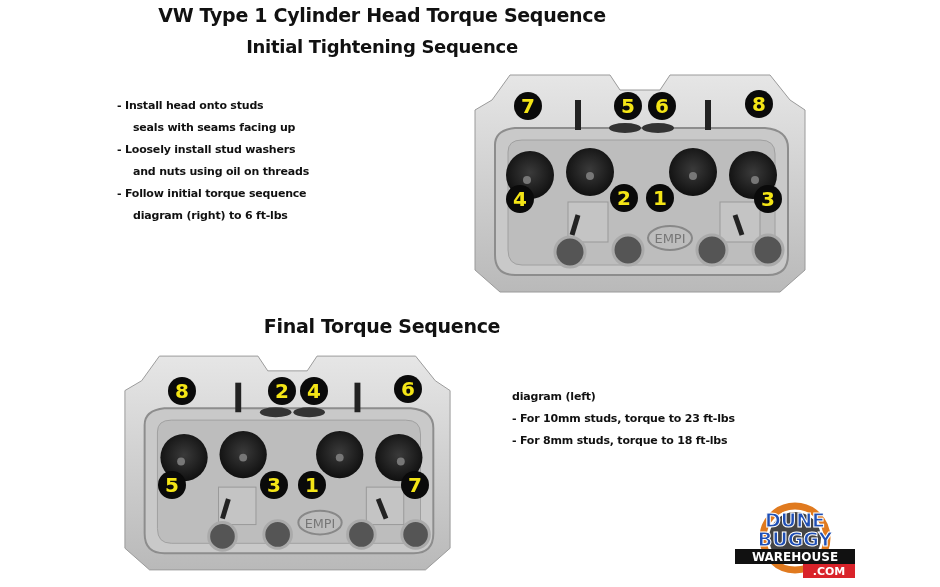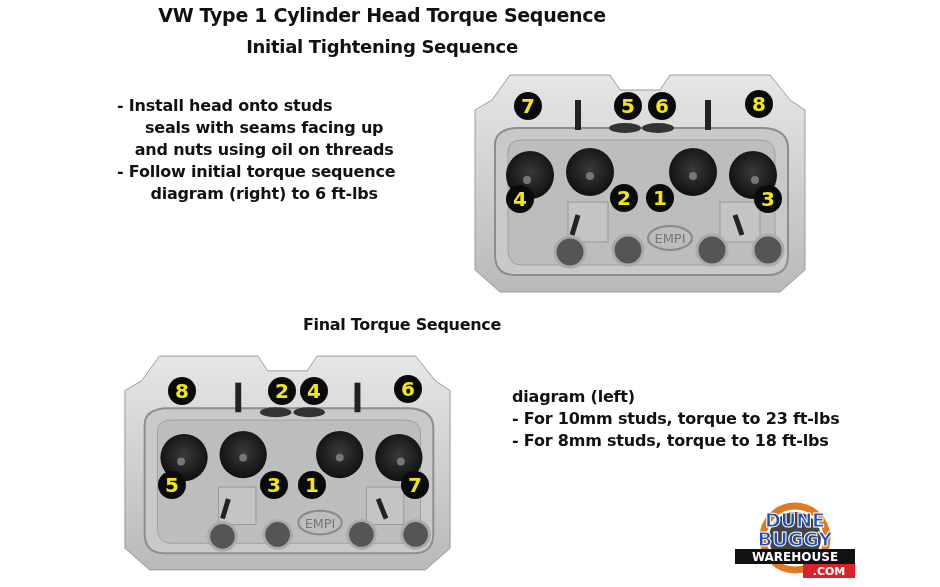--- a/index.html
+++ b/index.html
@@ -2,25 +2,25 @@
 <html><head>
 <meta charset="utf-8">
 <style>
   * { box-sizing: border-box; margin: 0; padding: 0; }
   html, body { width: 940px; height: 587px; background: #ffffff; overflow: hidden; }
   body { position: relative; font-family: "DejaVu Sans", sans-serif; color: #111; }
 
   .title { position: absolute; left: 0; width: 764px; text-align: center; font-weight: bold; letter-spacing: -0.3px; }
   #main-title { top: 4px; font-size: 19px; }
   #sec1-title { top: 36px; font-size: 18px; }
-  #sec2-title { top: 315px; font-size: 16px; margin-left: 20px; }
+  #sec2-title { top: 315px; font-size: 19px; }
 
-  .steps { position: absolute; font-size: 16px; font-weight: bold; line-height: 22px; letter-spacing: -0.2px; }
+  .steps { position: absolute; font-size: 11px; font-weight: bold; line-height: 22px; letter-spacing: -0.2px; }
   .steps .line { white-space: nowrap; }
-  .steps .ind { padding-left: 16px; text-align: center; }
+  .steps .ind { padding-left: 16px; }
   #steps1 { left: 117px; top: 95px; }
   #steps2 { left: 512px; top: 386px; }
 
   .head { position: absolute; }
   #head1 { left: 470px; top: 70px; width: 340px; height: 225px; }
   #head2 { left: 120px; top: 348px; width: 335px; height: 228px; }
 
   .badge {
     position: absolute; width: 28px; height: 28px; border-radius: 50%;
     background: #0a0a0a; color: #f4e516; font-weight: bold; font-size: 20px;
@@ -31,20 +31,21 @@
 </style>
 </head>
 <body>
 
 <div id="main-title" class="title">VW Type 1 Cylinder Head Torque Sequence</div>
 <div id="sec1-title" class="title">Initial Tightening Sequence</div>
 
 <div id="steps1" class="steps">
   <div class="line">-  Install head onto studs</div>
   <div class="line ind">seals with seams facing up</div>
+  <div class="line">-  Loosely install stud washers</div>
   <div class="line ind">and nuts using oil on threads</div>
   <div class="line">-  Follow initial torque sequence</div>
   <div class="line ind">diagram (right) to 6 ft-lbs</div>
 </div>
 
 <div id="head1" class="head">
   <svg width="340" height="225" viewBox="0 0 340 225">
     <defs>
       <linearGradient id="alu1" x1="0" y1="0" x2="0" y2="1">
         <stop offset="0" stop-color="#e6e6e6"></stop>

